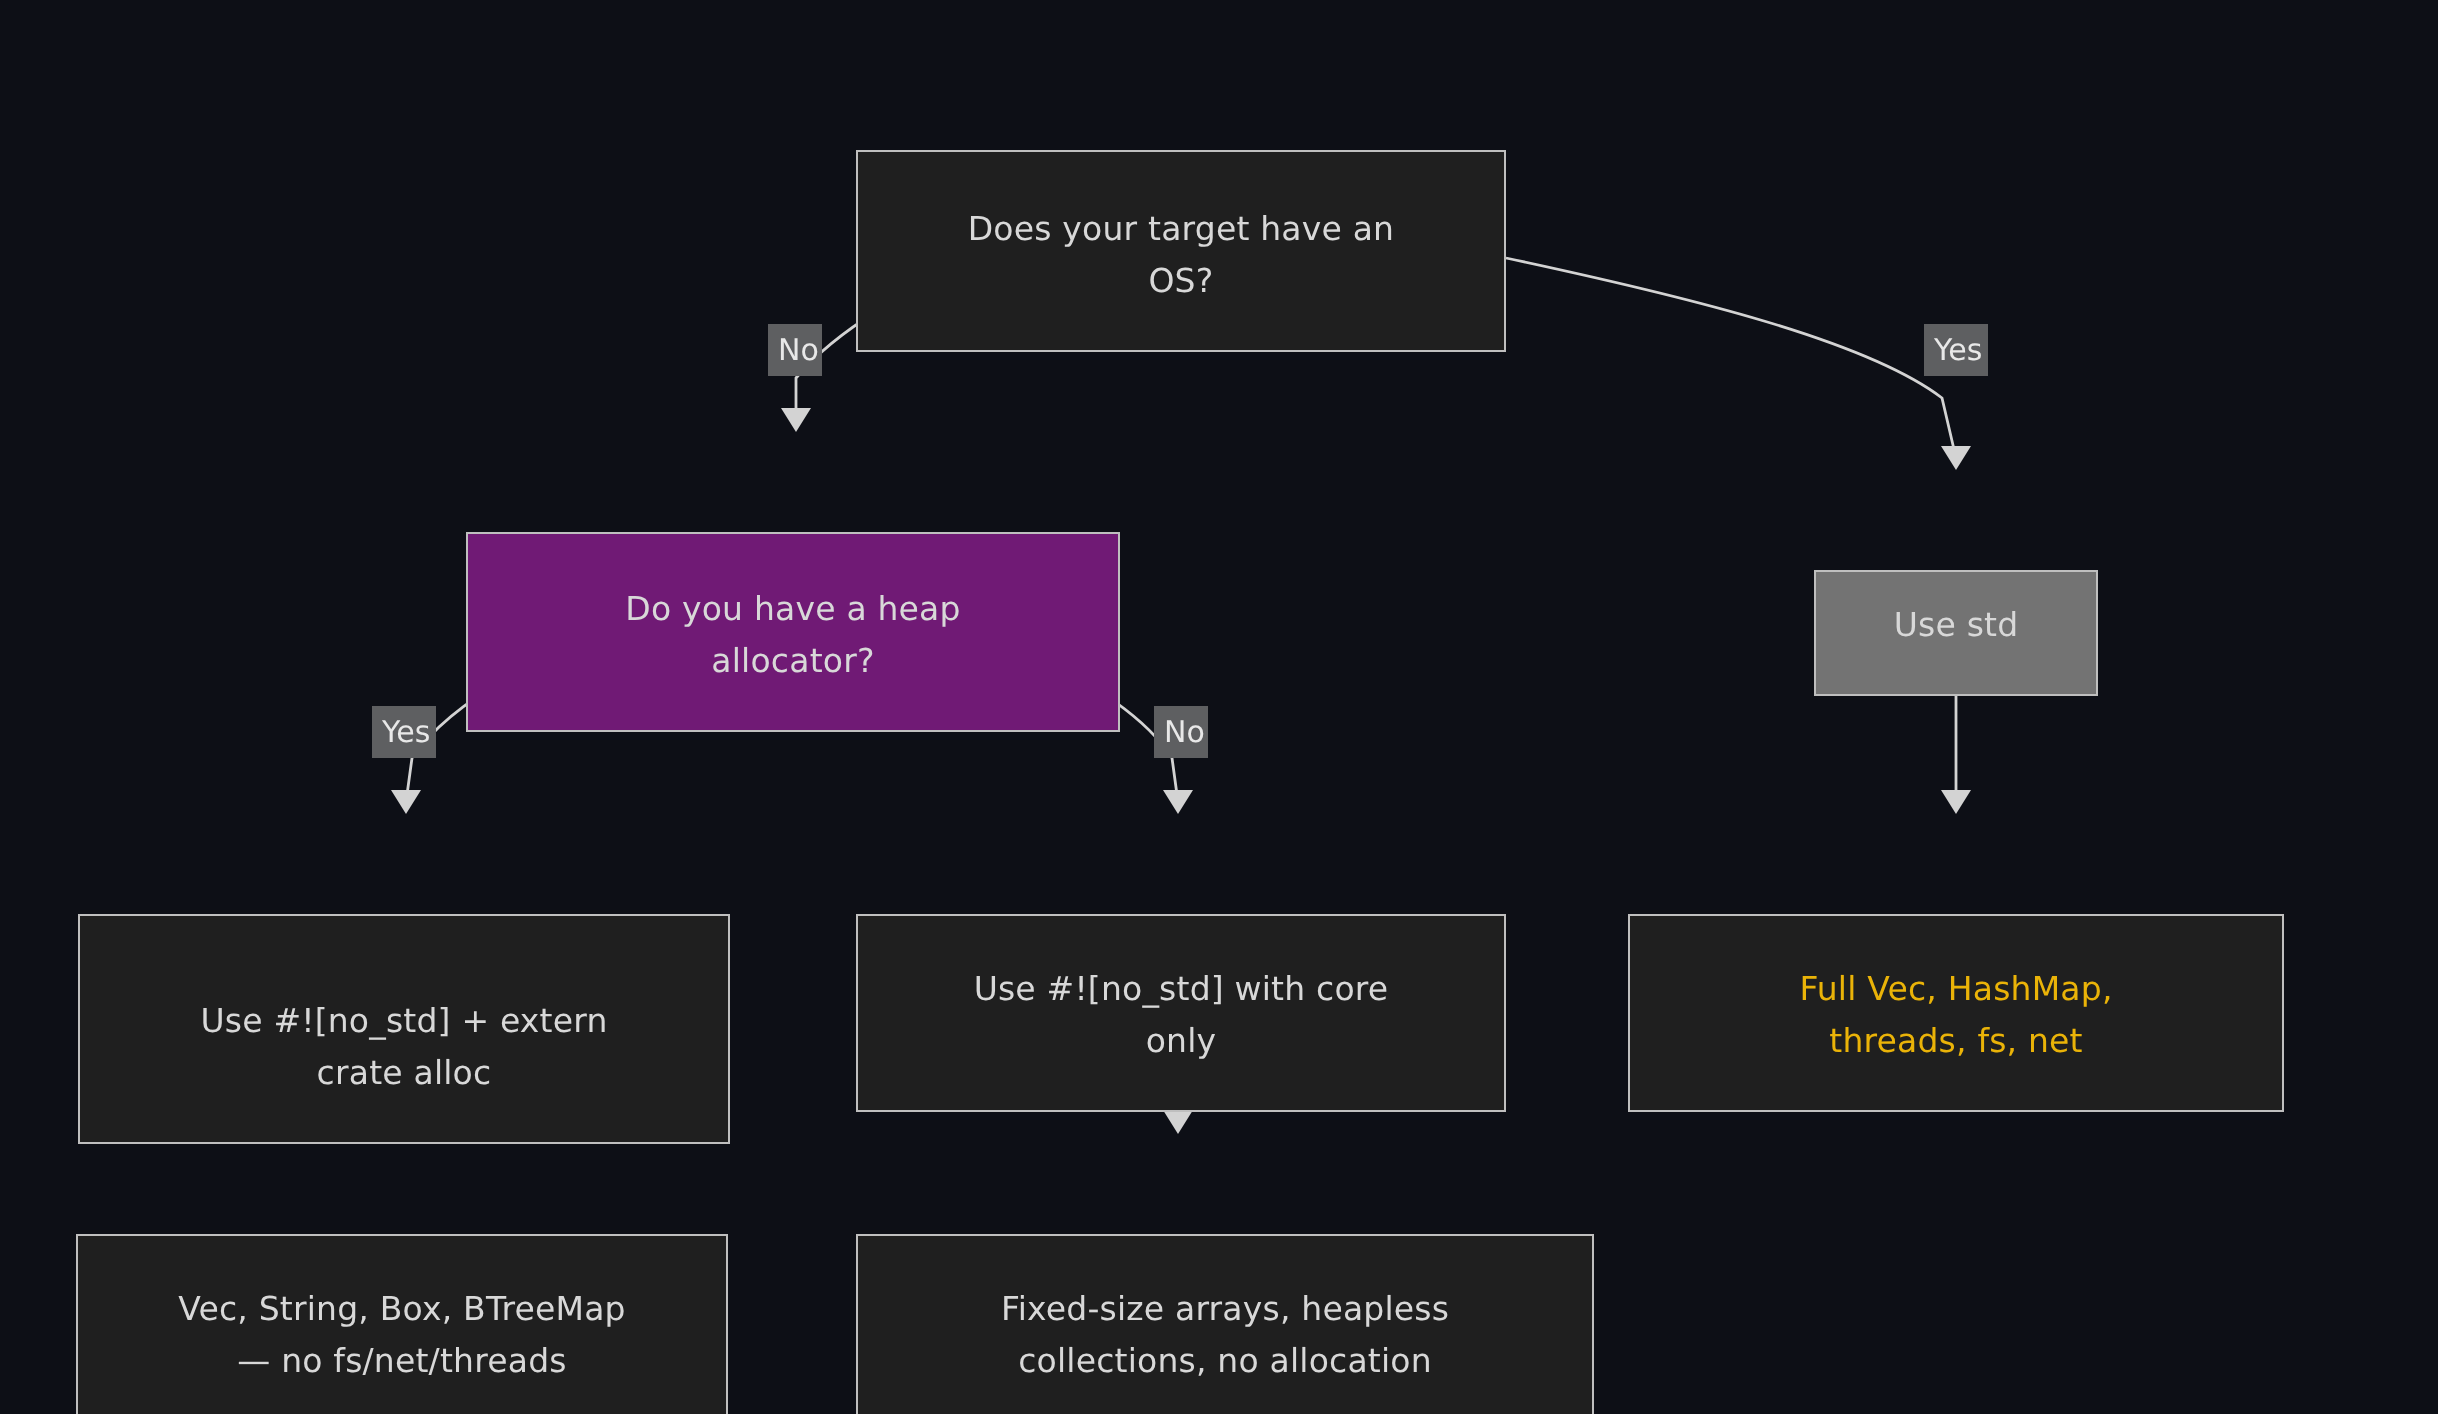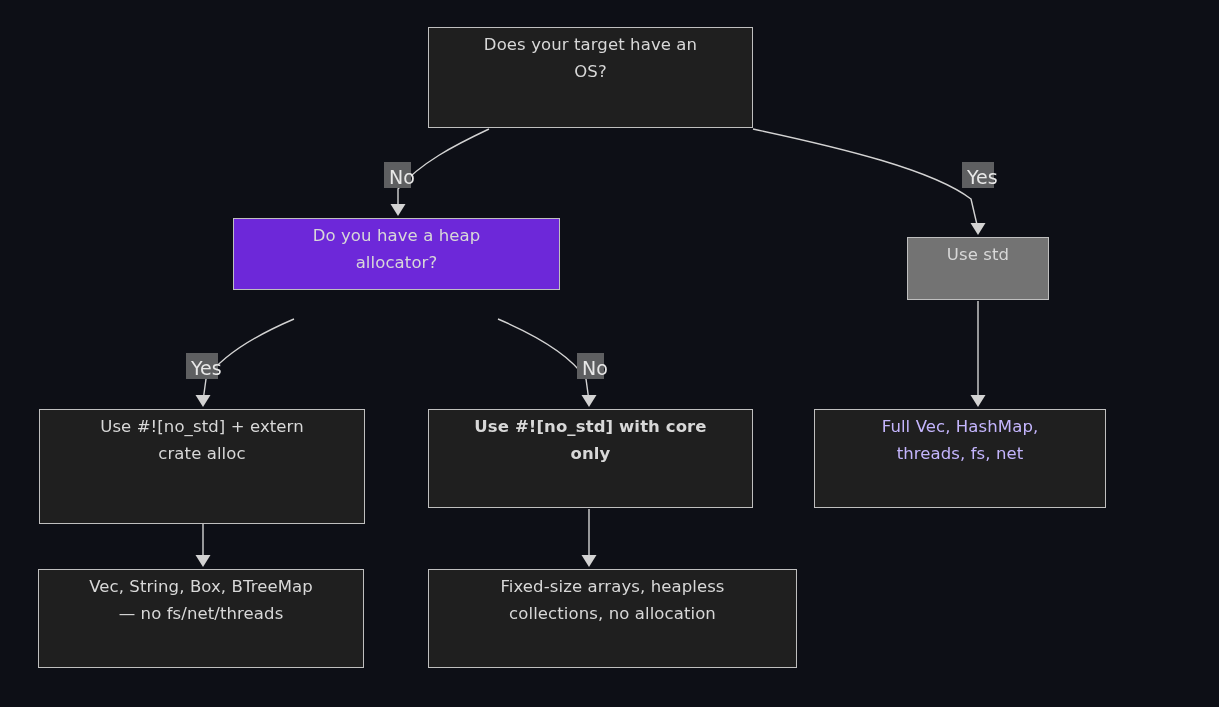--- a/index.html
+++ b/index.html
@@ -24,38 +24,39 @@
     width: 1219px;
     height: 707px;
     pointer-events: none;
   }
   .node {
     position: absolute;
     box-sizing: border-box;
     background: #1f1f1f;
     border: 1px solid #bfbfbf;
     display: flex;
-    align-items: flex-start;
+    align-items: flex-end;
     justify-content: center;
     text-align: center;
     color: #d8d8d8;
     font-size: 16.5px;
     line-height: 1.62;
     letter-spacing: 0.1px;
-    padding: 4px 12px;
+    padding: 20px 12px;
+    margin-top: 48px;
   }
   .node-label {
     display: block;
     white-space: pre-line;
   }
   .edge-label {
     position: absolute;
     background: #5e5f61;
     color: #e8e8e8;
-    font-size: 19px;
+    font-size: 15px;
     line-height: 1;
     padding: 6px 20px 7px 5px;
     box-sizing: border-box;
     text-align: center;
     white-space: nowrap;
   }
 </style>
 </head>
 <body>
 
@@ -76,36 +77,36 @@
       <polygon points="195.5,555 210.5,555 203,567" fill="#d3d3d3"></polygon>
       <path d="M 589 509 L 589 561" fill="none" stroke="#d3d3d3" stroke-width="1.4"></path>
       <polygon points="581.5,555 596.5,555 589,567" fill="#d3d3d3"></polygon>
     </svg>
 
   <div id="node-layer">
       <div class="node" style="left: 428px; top: 27px; width: 325px; height: 101px; background: rgb(31, 31, 31); border-color: rgb(191, 191, 191); color: rgb(216, 216, 216);">
         <span class="node-label">Does your target have an
 OS?</span>
       </div>
-      <div class="node" style="left: 233px; top: 218px; width: 327px; height: 72px; background: #6d28d9; border-color: rgb(191, 191, 191); color: rgb(216, 216, 216);">
+      <div class="node" style="left: 233px; top: 218px; width: 327px; height: 100px; background: #701a75; border-color: rgb(191, 191, 191); color: rgb(216, 216, 216);">
         <span class="node-label">Do you have a heap
 allocator?</span>
       </div>
       <div class="node" style="left: 907px; top: 237px; width: 142px; height: 63px; background: #737373; border-color: rgb(191, 191, 191); color: rgb(216, 216, 216);">
         <span class="node-label">Use std</span>
       </div>
       <div class="node" style="left: 39px; top: 409px; width: 326px; height: 115px; background: rgb(31, 31, 31); border-color: rgb(191, 191, 191); color: rgb(216, 216, 216);">
         <span class="node-label">Use #![no_std] + extern
 crate alloc</span>
       </div>
-      <div class="node" style="left: 428px; top: 409px; width: 325px; height: 99px; background: rgb(31, 31, 31); border-color: rgb(191, 191, 191); color: rgb(216, 216, 216); font-weight: bold;">
+      <div class="node" style="left: 428px; top: 409px; width: 325px; height: 99px; background: rgb(31, 31, 31); border-color: rgb(191, 191, 191); color: rgb(216, 216, 216);">
         <span class="node-label">Use #![no_std] with core
 only</span>
       </div>
-      <div class="node" style="left: 814px; top: 409px; width: 292px; height: 99px; background: rgb(31, 31, 31); border-color: rgb(191, 191, 191); color: #c4b5fd;">
+      <div class="node" style="left: 814px; top: 409px; width: 328px; height: 99px; background: rgb(31, 31, 31); border-color: rgb(191, 191, 191); color: #eab308;">
         <span class="node-label">Full Vec, HashMap,
 threads, fs, net</span>
       </div>
       <div class="node" style="left: 38px; top: 569px; width: 326px; height: 99px; background: rgb(31, 31, 31); border-color: rgb(191, 191, 191); color: rgb(216, 216, 216);">
         <span class="node-label">Vec, String, Box, BTreeMap
 — no fs/net/threads</span>
       </div>
       <div class="node" style="left: 428px; top: 569px; width: 369px; height: 99px; background: rgb(31, 31, 31); border-color: rgb(191, 191, 191); color: rgb(216, 216, 216);">
         <span class="node-label">Fixed-size arrays, heapless
 collections, no allocation</span>

